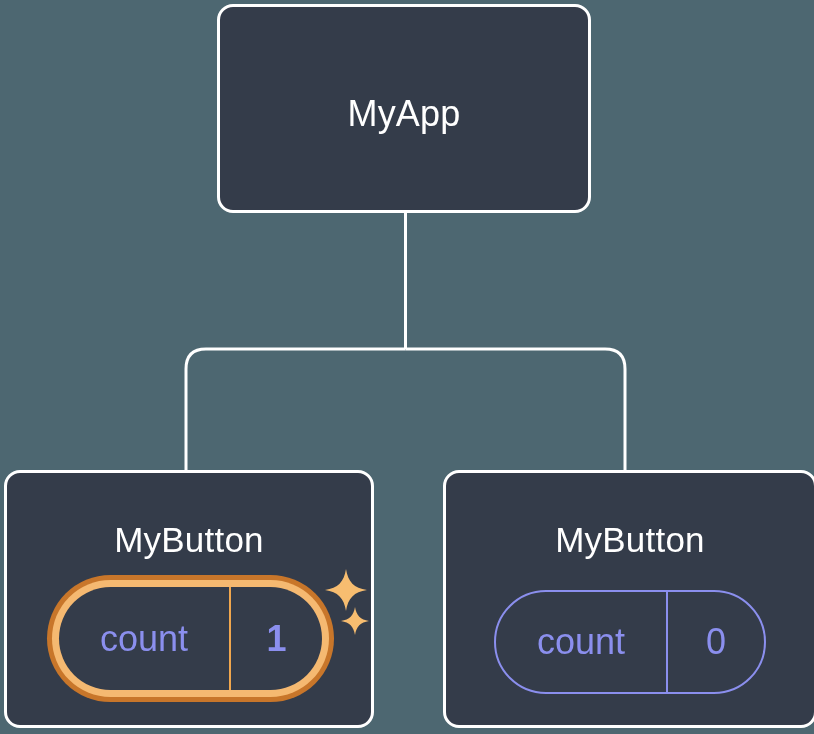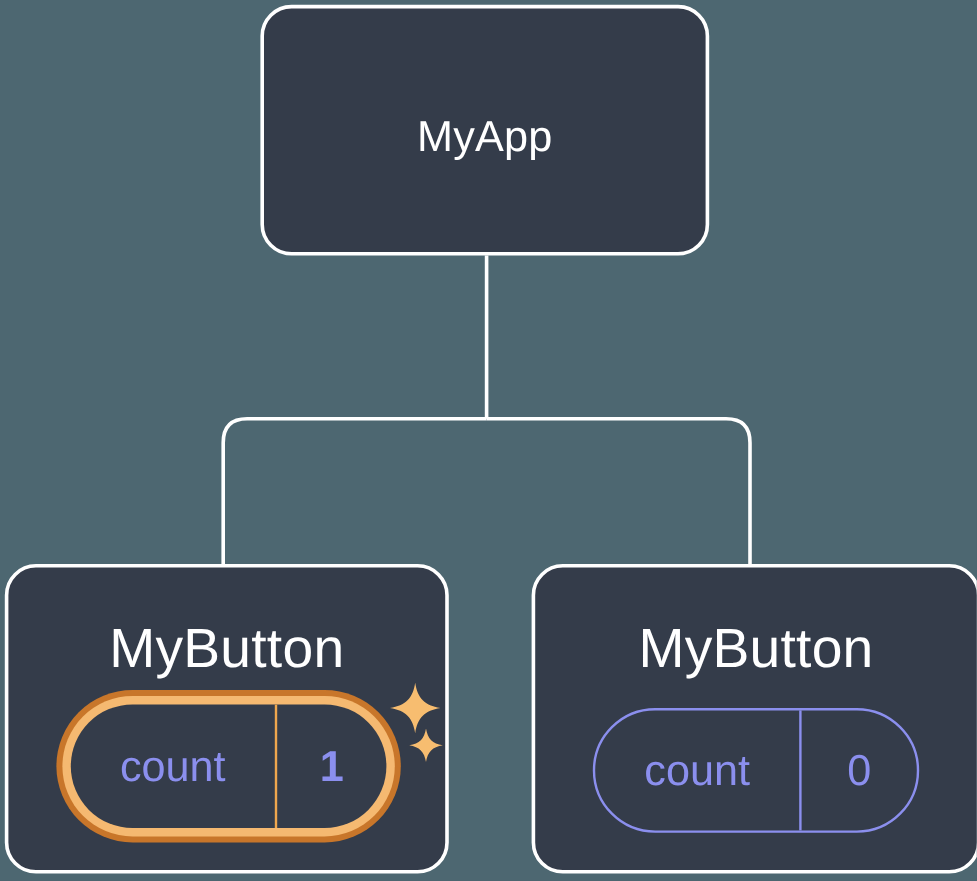--- a/index.html
+++ b/index.html
@@ -32,21 +32,21 @@
     width: 814px;
     height: 734px;
     pointer-events: none;
   }
 
   
   .card {
     position: absolute;
     background: #343c4a;
     border: 3px solid #ffffff;
-    border-radius: 26px;
+    border-radius: 16px;
     box-sizing: border-box;
   }
 
   #card-myapp {
     left: 217px;
     top: 4px;
     width: 374px;
     height: 209px;
   }
 
@@ -76,21 +76,21 @@
   }
 
   #card-myapp .card-title {
     top: 86px;
     font-size: 36px;
     line-height: 42px;
   }
 
   .btn-title {
     top: 46px;
-    font-size: 46px;
+    font-size: 35px;
     line-height: 42px;
   }
 
   
   .pill-wrap {
     position: absolute;
   }
 
   .pill {
     position: relative;

